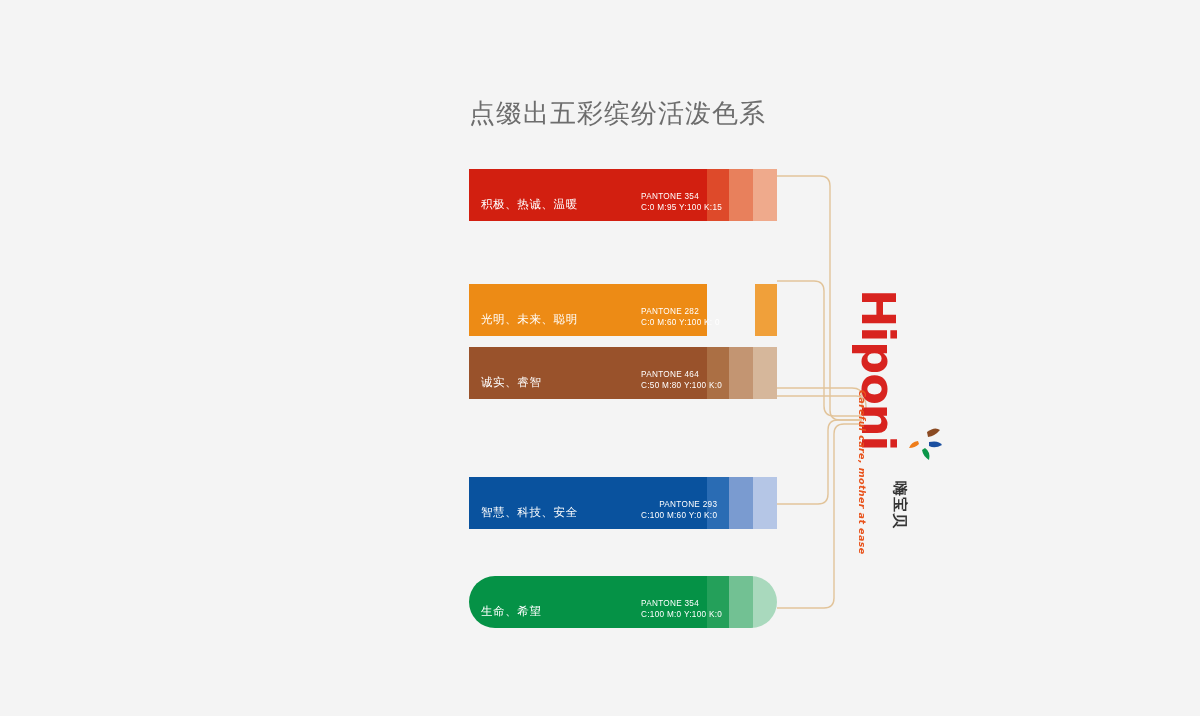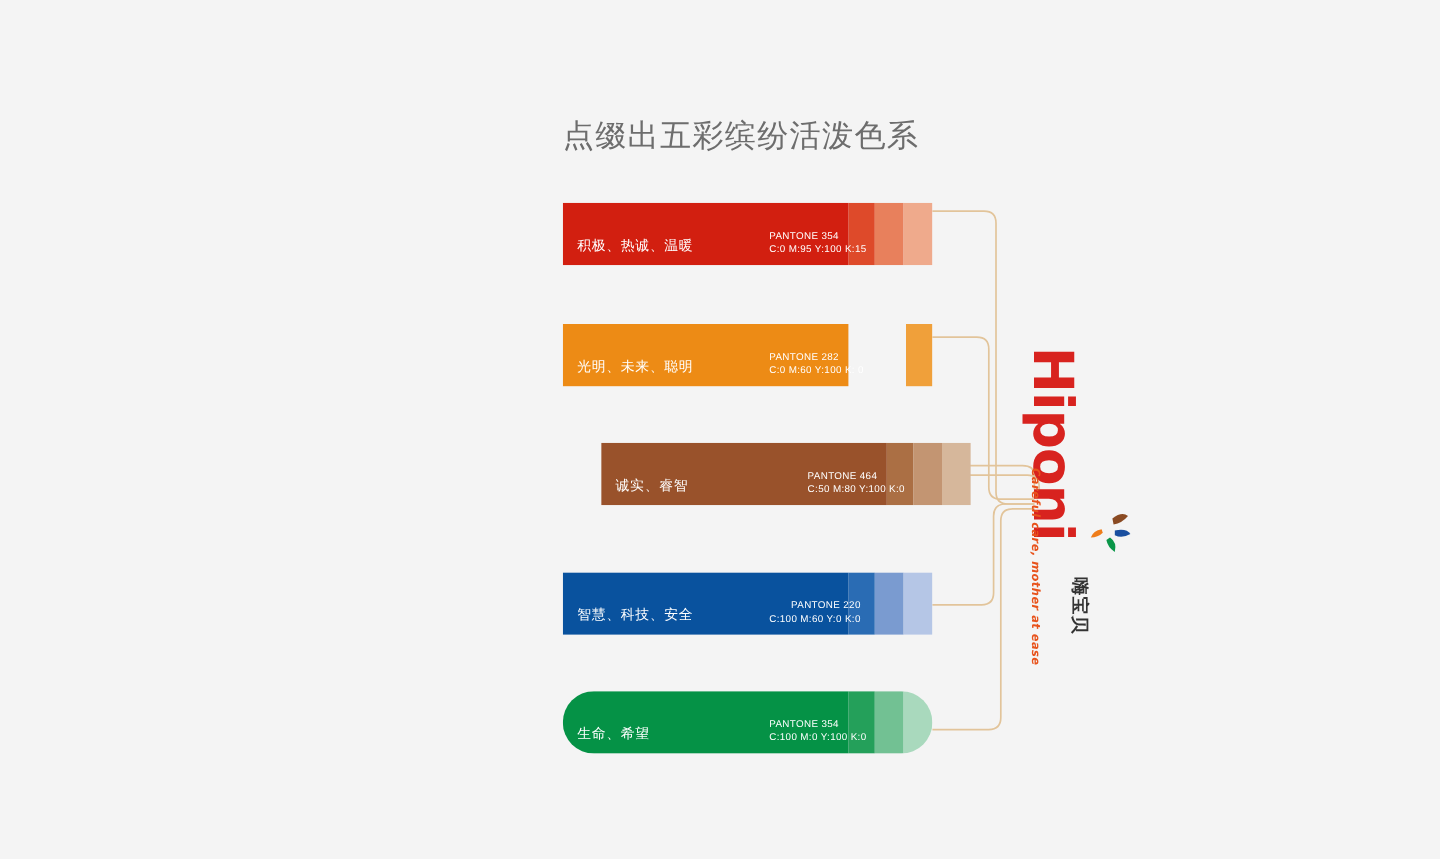--- a/index.html
+++ b/index.html
@@ -149,49 +149,49 @@
           <div class="swatch-keywords">积极、热诚、温暖</div>
           <div class="swatch-spec">
             <span class="pantone">PANTONE 354</span>
             <span class="cmyk">C:0 M:95 Y:100 K:15</span>
           </div>
         </div>
         <div class="tint tint-a" style="background: rgb(222, 74, 42);"></div>
         <div class="tint tint-b" style="background: rgb(232, 128, 92);"></div>
         <div class="tint tint-c" style="background: rgb(239, 170, 140);"></div>
       </div>
-      <div class="swatch-row" style="top: 270px; gap: 48px;">
+      <div class="swatch-row" style="top: 284px; gap: 48px;">
         <div class="swatch-main" style="background: rgb(237, 139, 21);">
           <div class="swatch-keywords">光明、未来、聪明</div>
           <div class="swatch-spec">
             <span class="pantone">PANTONE 282</span>
             <span class="cmyk">C:0 M:60 Y:100 K: 0</span>
           </div>
         </div>
         <div class="tint tint-a" style="background: rgb(240, 160, 58);"></div>
         <div class="tint tint-b" style="background: rgb(245, 187, 113);"></div>
         <div class="tint tint-c" style="background: rgb(249, 211, 164);"></div>
       </div>
-      <div class="swatch-row" style="top: 369px; margin-left: 32px;">
+      <div class="swatch-row" style="top: 347px;">
         <div class="swatch-main" style="background: rgb(153, 82, 43);">
           <div class="swatch-keywords">诚实、睿智</div>
           <div class="swatch-spec">
             <span class="pantone">PANTONE 464</span>
             <span class="cmyk">C:50 M:80 Y:100 K:0</span>
           </div>
         </div>
         <div class="tint tint-a" style="background: rgb(171, 111, 68);"></div>
         <div class="tint tint-b" style="background: rgb(195, 149, 114);"></div>
         <div class="tint tint-c" style="background: rgb(214, 183, 155);"></div>
       </div>
       <div class="swatch-row" style="top: 477px;">
         <div class="swatch-main" style="background: rgb(9, 82, 158); text-align: right;">
           <div class="swatch-keywords">智慧、科技、安全</div>
           <div class="swatch-spec">
-            <span class="pantone">PANTONE 220</span>
+            <span class="pantone">PANTONE 293</span>
             <span class="cmyk">C:100 M:60 Y:0 K:0</span>
           </div>
         </div>
         <div class="tint tint-a" style="background: rgb(42, 108, 180);"></div>
         <div class="tint tint-b" style="background: rgb(122, 155, 208);"></div>
         <div class="tint tint-c" style="background: rgb(181, 198, 230);"></div>
       </div>
       <div class="swatch-row" style="top: 576px; border-radius: 26px;">
         <div class="swatch-main" style="background: rgb(5, 146, 70);">
           <div class="swatch-keywords">生命、希望</div>

